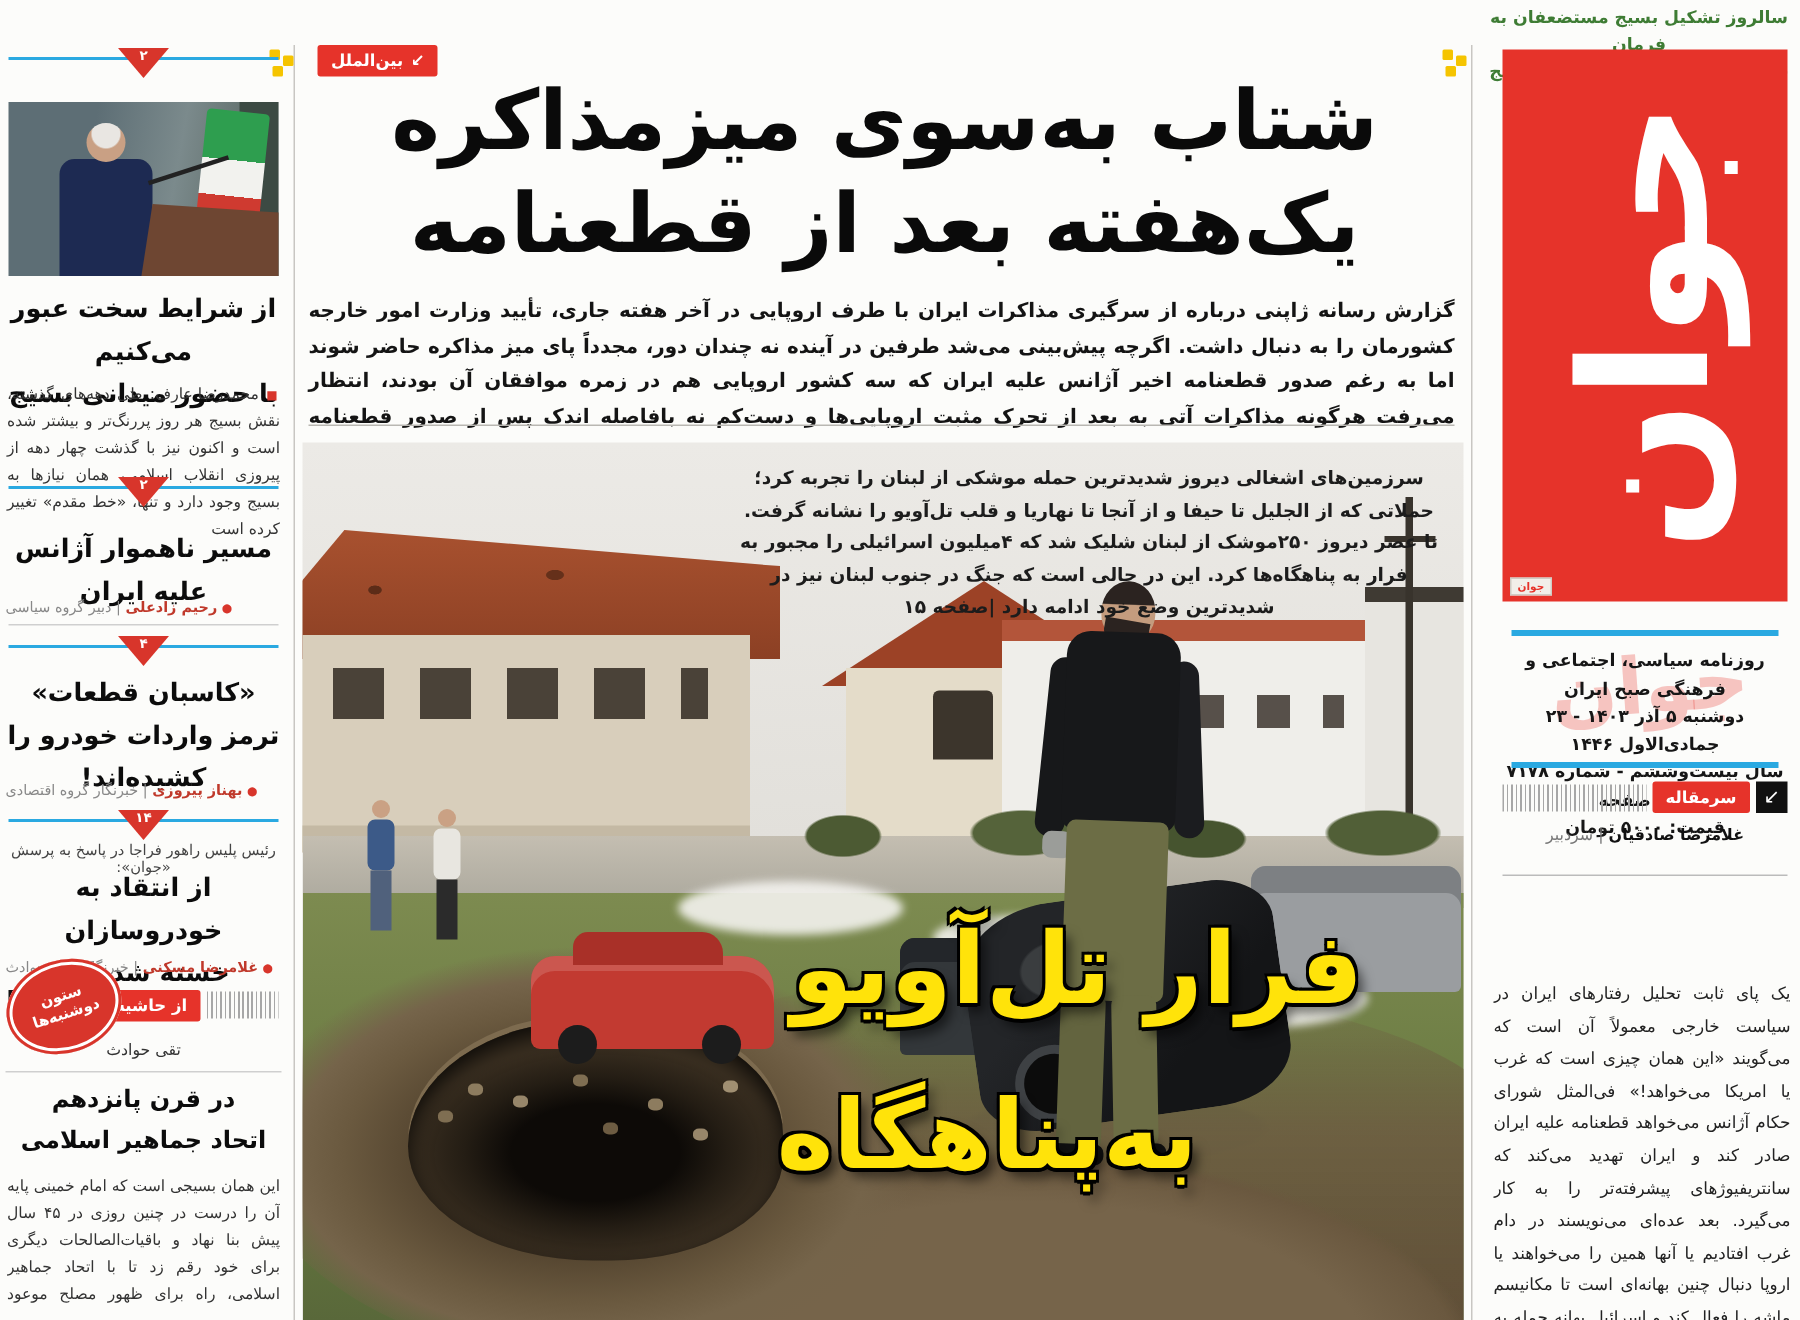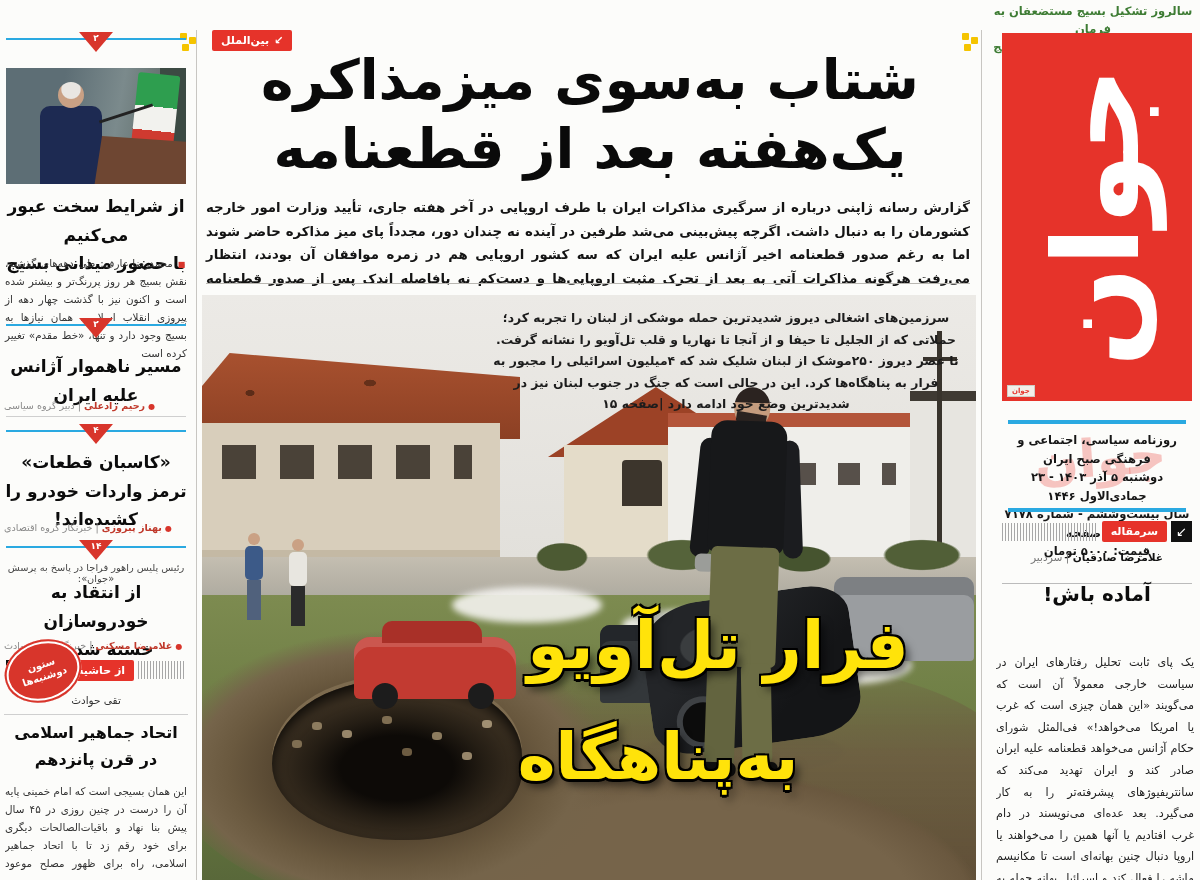--- a/index.html
+++ b/index.html
@@ -204,21 +204,20 @@
   <div class="redbadge">سرمقاله</div>
   <div class="barcode"></div>
 </div>
 
 <div class="abs ed-author">
   <b>غلامرضا صادقیان</b>
   <span>| سردبیر</span>
 </div>
 
 <div class="abs ed-title">
-  <span style="display:block">آماده باش!</span>
 </div>
 
 <div class="abs ed-body">
   <p>یک پای ثابت تحلیل رفتارهای ایران در سیاست خارجی معمولاً آن است که می‌گویند «این همان چیزی است که غرب یا امریکا می‌خواهد!» فی‌المثل شورای حکام آژانس می‌خواهد قطعنامه علیه ایران صادر کند و ایران تهدید می‌کند که سانتریفیوژهای پیشرفته‌تر را به کار می‌گیرد. بعد عده‌ای می‌نویسند در دام غرب افتادیم یا آنها همین را می‌خواهند یا اروپا دنبال چنین بهانه‌ای است تا مکانیسم ماشه را فعال کند و اسرائیل بهانه حمله به تأسیسات هسته‌ای ایران را پیدا کند.</p>
 
 </div>
 
 <div class="abs pix" style="left:180px;top:33px"></div>
 <div class="abs pix" style="left:962px;top:33px"></div>
 
@@ -372,17 +371,17 @@
   <div class="sb-badges">
     <div class="stamp">ستون دوشنبه‌ها</div>
     <div class="barcode" style="flex:1"></div>
     <div class="redbadge">از حاشیه تا متن</div>
     <div class="blackarrow">↙</div>
   </div>
 
   <div class="sb-author">تقی حوادث</div>
 
   <div class="sb-h" style="top:720px;font-size:16px">
+    <span style="display:block">در قرن پانزدهم</span>
     <span style="display:block">اتحاد جماهیر اسلامی</span>
-    <span style="display:block">در قرن پانزدهم</span>
   </div>
   <div class="sb-body ellipsisclip" style="top:782px;bottom:4px">این همان بسیجی است که امام خمینی پایه آن را درست در چنین روزی در ۴۵ سال پیش بنا نهاد و باقیات‌الصالحات دیگری برای خود رقم زد تا با اتحاد جماهیر اسلامی، راه برای ظهور مصلح موعود جهانی(عج) در همین قرن پانزدهم که امام خمینی وعده آن را داده بود، بازتر شود |صفحه ۲</div>
 </div>
 
 </body></html>

